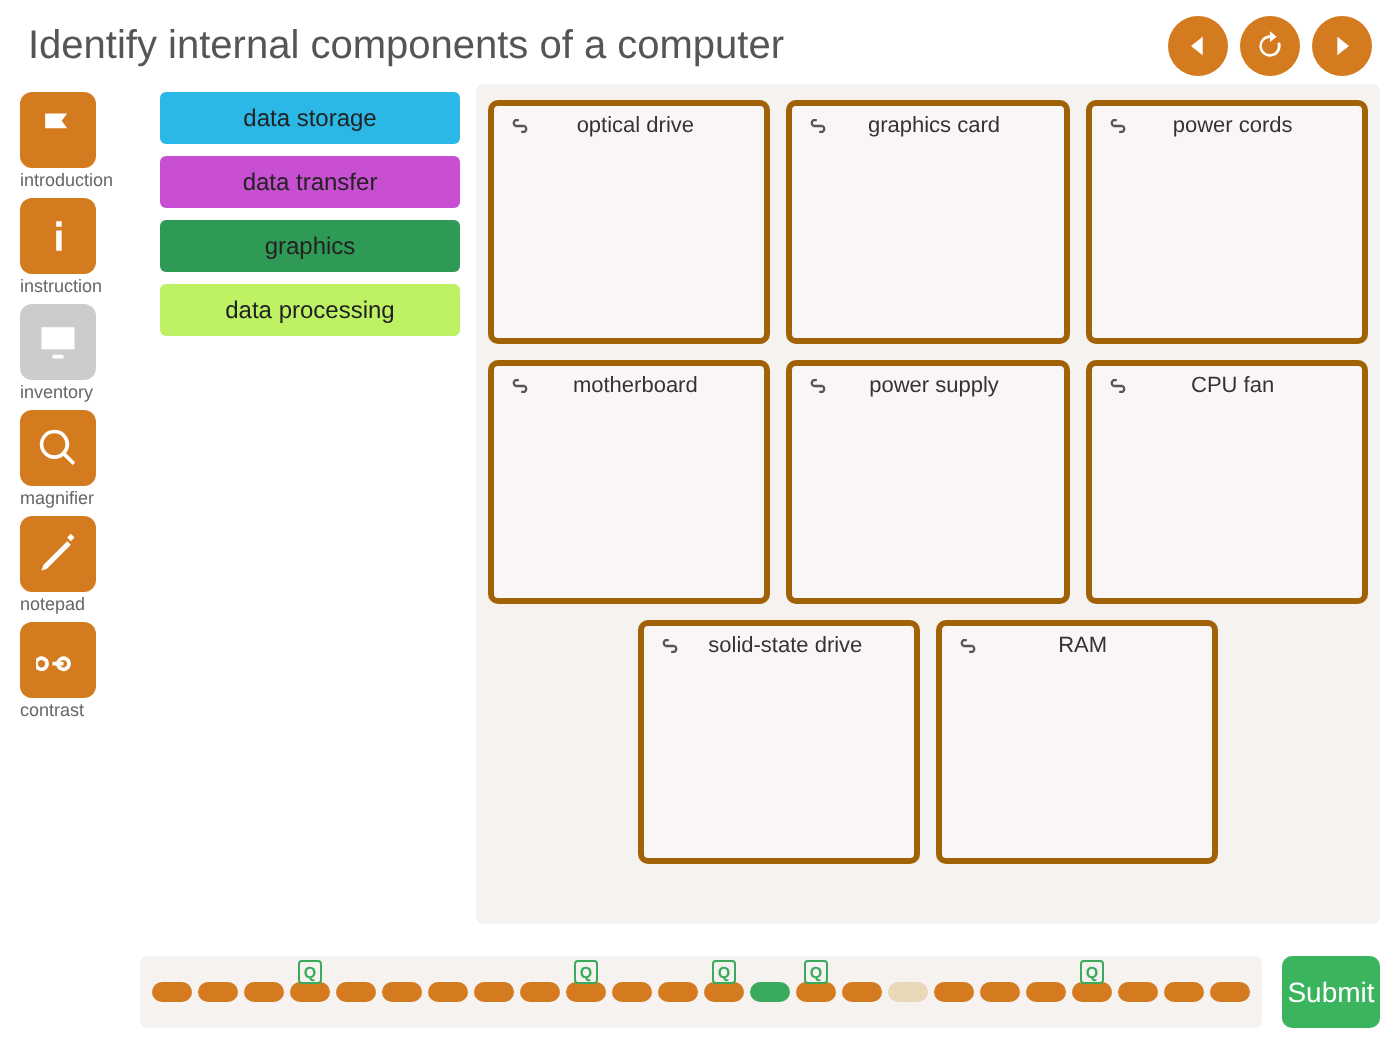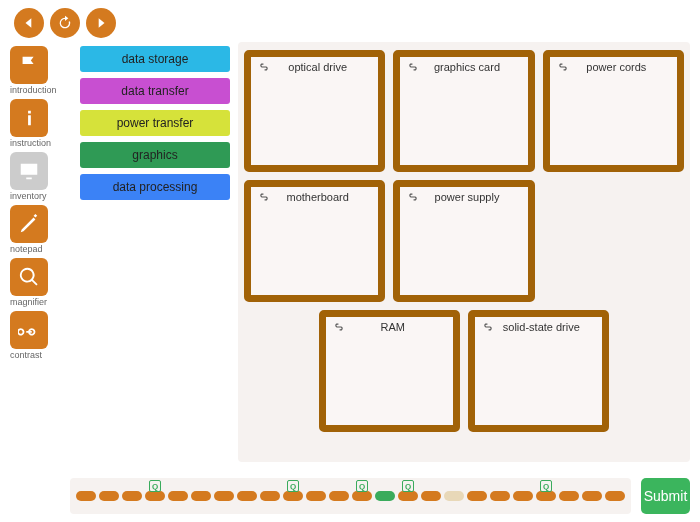--- a/index.html
+++ b/index.html
@@ -24,40 +24,41 @@
 .content { flex: 1; display: flex; padding-left: 10px; }
 
 .cat-list { width: 150px; display: flex; flex-direction: column; gap: 6px; padding-top: 4px; }
 .cat { height: 26px; border-radius: 3px; display: flex; align-items: center; justify-content: center; font-size: 12px; color: #222; font-weight: 500; cursor: grab; }
 
 .drop-area { flex: 1; background: #f6f2f0; margin-left: 8px; border-radius: 4px; padding: 8px 6px; position: relative; height: 420px; }
 .grid { display: grid; grid-template-columns: repeat(3, 1fr); gap: 8px; }
 .row2 { margin-top: 8px; }
 .row3 { display: flex; justify-content: center; gap: 8px; margin-top: 8px; }
 .row3 .card { width: calc(33.333% - 6px); }
-.card { background: #faf6f5; border: 7px solid #a16207; border-radius: 5px; height: 122px; padding: 4px 6px; }
+.card { background: #faf6f5; border: 3px solid #a16207; border-radius: 5px; height: 122px; padding: 4px 6px; }
 .card-head { display: flex; align-items: center; gap: 6px; font-size: 11px; color: #333; }
 .link-icon { width: 14px; height: 10px; }
 .link-icon svg { width: 14px; height: 10px; stroke: #555; fill: none; stroke-width: 2; }
 .card-title { flex: 1; text-align: center; margin-left: -14px; }
 
 .bottom { position: absolute; bottom: 6px; left: 70px; right: 10px; height: 40px; display: flex; align-items: center; gap: 10px; }
 .progress { flex: 1; background: #f6f2f0; border-radius: 4px; height: 36px; display: flex; align-items: center; justify-content: center; padding: 0 6px; position: relative; }
 .pips { display: flex; gap: 3px; align-items: center; }
 .pip { width: 20px; height: 10px; border-radius: 5px; }
 .pip.o { background: #d47a1f; }
 .pip.g { background: #3aab5c; }
 .pip.b { background: #e8d8b8; }
 .q { width: 12px; height: 12px; border: 1.5px solid #3aab5c; color: #3aab5c; font-size: 8px; font-weight: bold; display: flex; align-items: center; justify-content: center; border-radius: 2px; position: absolute; top: 2px; }
 .submit { background: #3bb55d; color: #fff; font-size: 14px; border: none; border-radius: 5px; height: 36px; width: 78px; cursor: pointer; }
 </style>
 </head>
 <body>
 
 <div class="header">
+  <div class="title">Identify internal components of a computer</div>
   <div class="nav-btns">
     <div class="circ-btn">
         <svg viewBox="0 0 24 24" width="14" height="14">
           <path d="M16 4l-10 8 10 8z"></path>
         </svg>
       </div>
     <div class="circ-btn">
         <svg viewBox="0 0 24 24" width="16" height="16">
           <path d="M12 4a8 8 0 1 0 7.5 5.2l-2 .8A6 6 0 1 1 12 6v3l5-4-5-4v3z"></path>
         </svg>
@@ -92,49 +93,48 @@
         <div class="side-icon grey">
           <svg viewBox="0 0 24 24">
             <path d="M3 4h18v12H3zM9 19h6v2H9z"></path>
           </svg>
         </div>
         <div class="side-label">inventory</div>
       </div>
       <div class="side-item">
         <div class="side-icon orange">
           <svg viewBox="0 0 24 24">
+            <path d="M10 2a8 8 0 1 0 5 14.3l5 5 1.4-1.4-5-5A8 8 0 0 0 10 2zm0 2a6 6 0 1 1 0 12 6 6 0 0 1 0-12z"></path>
+          </svg>
+        </div>
+        <div class="side-label">magnifier</div>
+      </div>
+      <div class="side-item">
+        <div class="side-icon orange">
+          <svg viewBox="0 0 24 24">
             <path d="M3 21l3-1 13-13-2-2L4 18zM17 3l2 2 2-2-2-2z"></path>
           </svg>
         </div>
         <div class="side-label">notepad</div>
-      </div>
-      <div class="side-item">
-        <div class="side-icon orange">
-          <svg viewBox="0 0 24 24">
-            <path d="M10 2a8 8 0 1 0 5 14.3l5 5 1.4-1.4-5-5A8 8 0 0 0 10 2zm0 2a6 6 0 1 1 0 12 6 6 0 0 1 0-12z"></path>
-          </svg>
-        </div>
-        <div class="side-label">magnifier</div>
       </div>
       <div class="side-item">
         <div class="side-icon orange">
           <svg viewBox="0 0 24 24">
             <path d="M6 14a3 3 0 1 0 0 .1zM18 14a3 3 0 1 0 0 .1zM9 14h6" fill="none" stroke="#fff" stroke-width="2"></path>
           </svg>
         </div>
         <div class="side-label">contrast</div>
       </div>
     </div>
   <div class="content">
     <div class="cat-list" id="cats">
         <div class="cat" style="background: rgb(43, 184, 230);">data storage</div>
         <div class="cat" style="background: rgb(200, 79, 209);">data transfer</div>
-        <div class="cat" style="background: rgb(214, 226, 58);">power transfer</div>
         <div class="cat" style="background: rgb(47, 154, 85);">graphics</div>
-        <div class="cat" style="background: #3b82f6;">data processing</div>
+        <div class="cat" style="background: #bef264;">data processing</div>
       </div>
     <div class="drop-area">
       <div class="grid" id="row1">
           <div class="card">
             <div class="card-head">
               <span class="link-icon"><svg viewBox="0 0 24 12">
                   <path d="M8 6a3 3 0 0 1 0-5h3M16 6a3 3 0 0 1 0 5h-3M8 6h8" stroke="#555" fill="none"></path>
                 </svg></span>
               <span class="card-title">optical drive</span>
             </div>
@@ -166,36 +166,44 @@
             </div>
           </div>
           <div class="card">
             <div class="card-head">
               <span class="link-icon"><svg viewBox="0 0 24 12">
                   <path d="M8 6a3 3 0 0 1 0-5h3M16 6a3 3 0 0 1 0 5h-3M8 6h8" stroke="#555" fill="none"></path>
                 </svg></span>
               <span class="card-title">power supply</span>
             </div>
           </div>
+          <div class="card">
+            <div class="card-head">
+              <span class="link-icon"><svg viewBox="0 0 24 12">
+                  <path d="M8 6a3 3 0 0 1 0-5h3M16 6a3 3 0 0 1 0 5h-3M8 6h8" stroke="#555" fill="none"></path>
+                </svg></span>
+              <span class="card-title">CPU fan</span>
+            </div>
+          </div>
         </div>
       <div class="row3" id="row3">
           <div class="card">
             <div class="card-head">
               <span class="link-icon"><svg viewBox="0 0 24 12">
                   <path d="M8 6a3 3 0 0 1 0-5h3M16 6a3 3 0 0 1 0 5h-3M8 6h8" stroke="#555" fill="none"></path>
                 </svg></span>
+              <span class="card-title">solid-state drive</span>
+            </div>
+          </div>
+          <div class="card">
+            <div class="card-head">
+              <span class="link-icon"><svg viewBox="0 0 24 12">
+                  <path d="M8 6a3 3 0 0 1 0-5h3M16 6a3 3 0 0 1 0 5h-3M8 6h8" stroke="#555" fill="none"></path>
+                </svg></span>
               <span class="card-title">RAM</span>
-            </div>
-          </div>
-          <div class="card">
-            <div class="card-head">
-              <span class="link-icon"><svg viewBox="0 0 24 12">
-                  <path d="M8 6a3 3 0 0 1 0-5h3M16 6a3 3 0 0 1 0 5h-3M8 6h8" stroke="#555" fill="none"></path>
-                </svg></span>
-              <span class="card-title">solid-state drive</span>
             </div>
           </div>
         </div>
     </div>
   </div>
 </div>
 
 <div class="bottom">
   <div class="progress">
     <div class="pips" id="pips">

